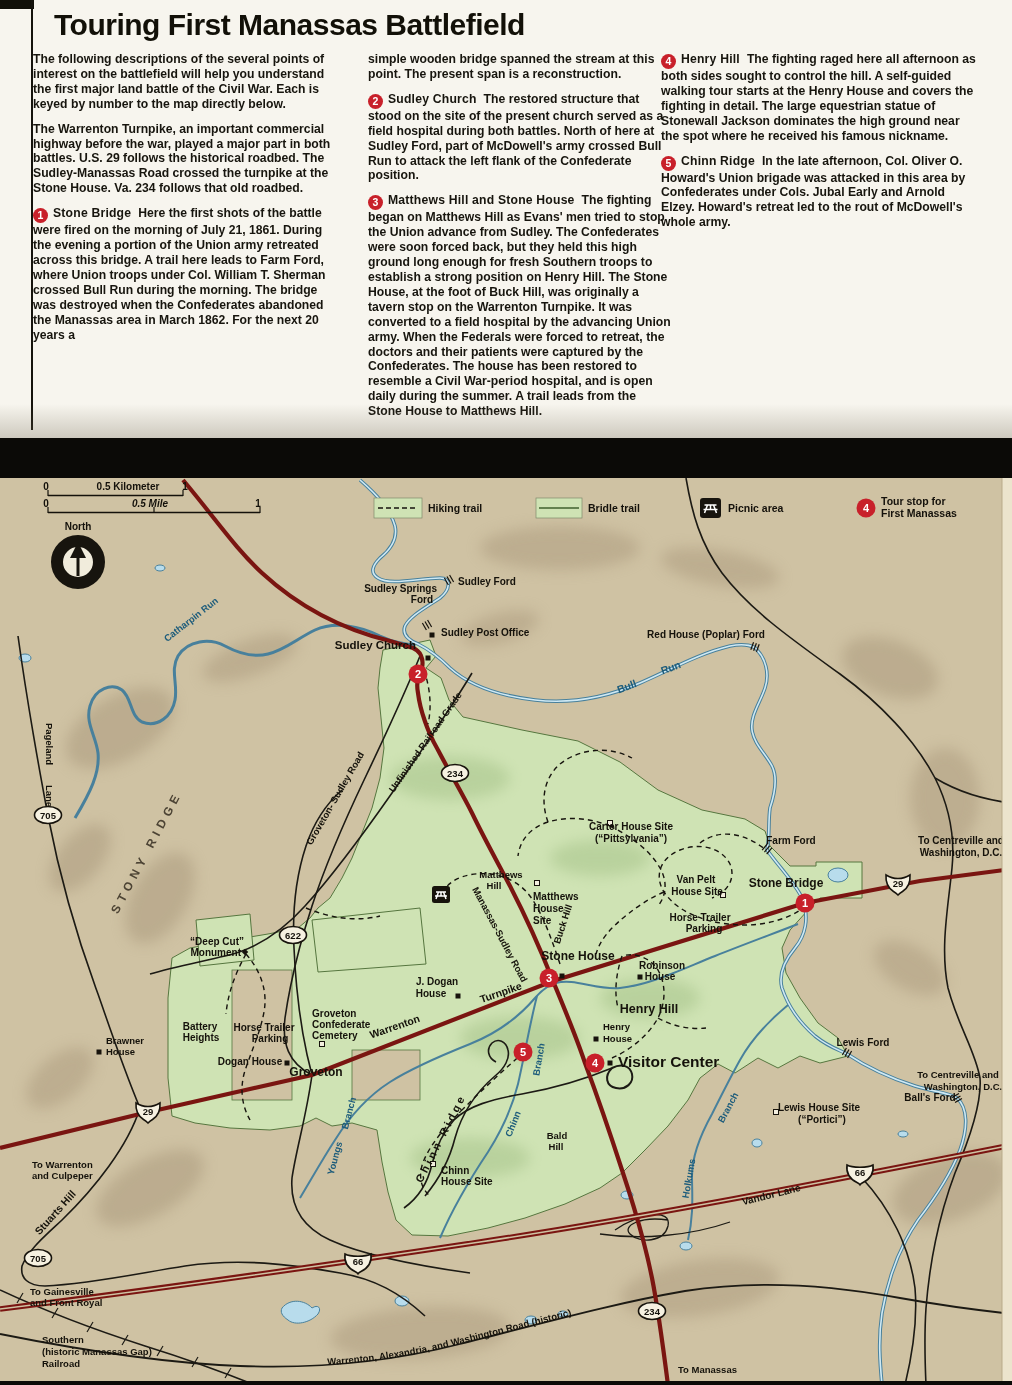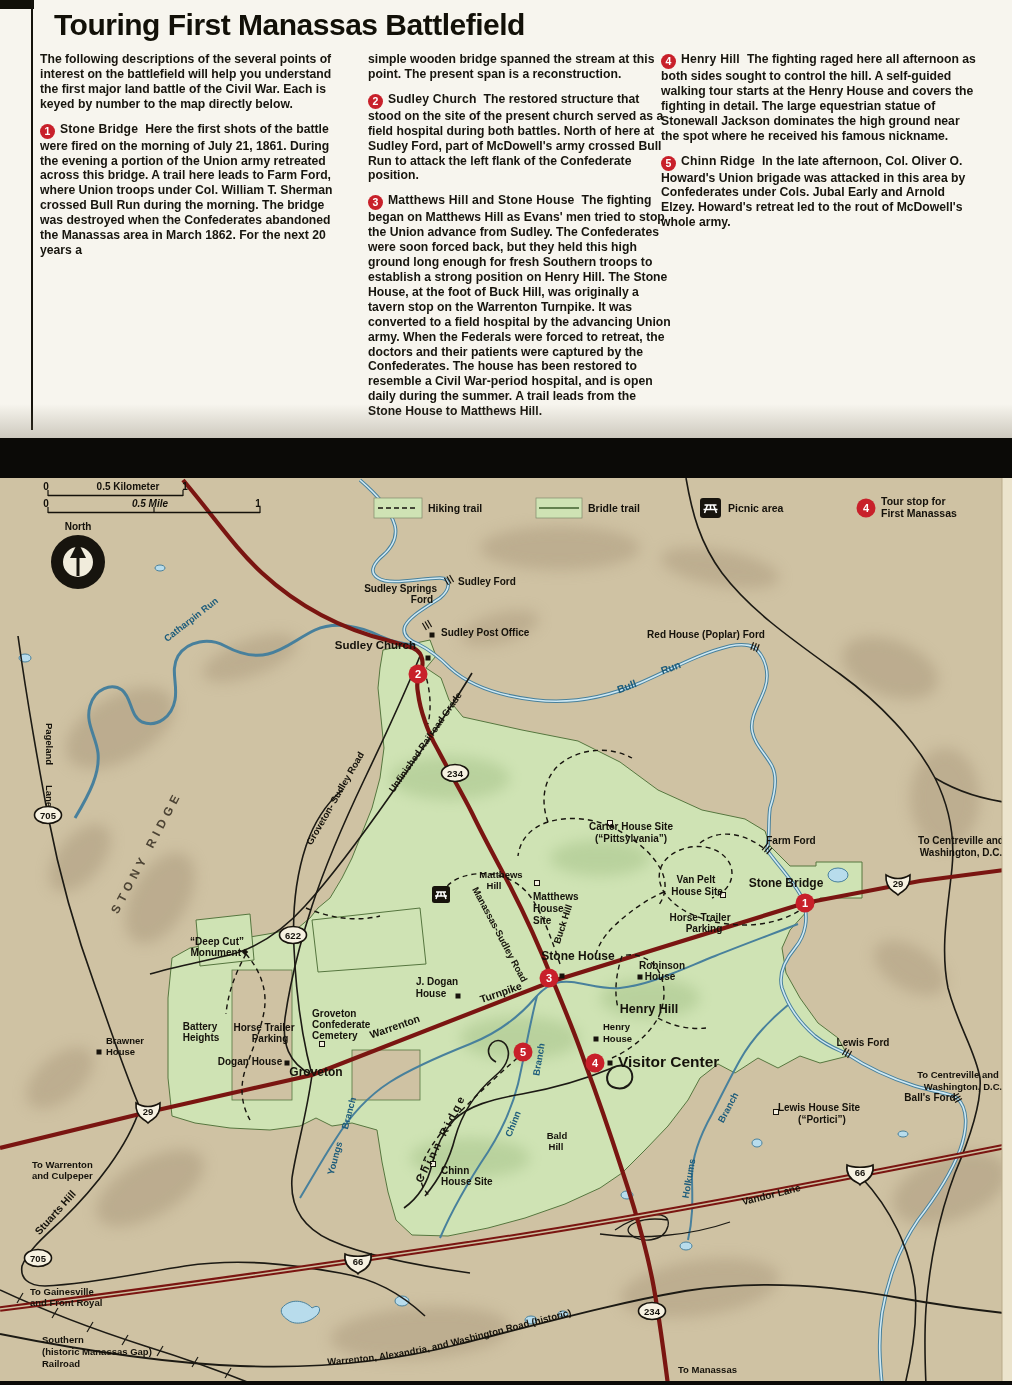--- a/index.html
+++ b/index.html
@@ -6,21 +6,21 @@
   .page{position:relative;width:1012px;height:1385px;background:#f0abfc;overflow:hidden;
         font-family:"Liberation Sans","DejaVu Sans",sans-serif;text-decoration:underline;}
   
   .header{position:absolute;left:0;top:0;width:1012px;height:438px;background:#f7f5ee;}
   .corner-wedge{position:absolute;left:0;top:0;width:34px;height:9px;background:#111008;}
   .left-rule{position:absolute;left:31px;top:0;width:2px;height:430px;background:#15130c;}
   .page-title{position:absolute;left:54px;top:8px;margin:0;font-size:30px;font-weight:bold;
               letter-spacing:-0.5px;color:#121008;}
   .col{position:absolute;top:52px;font-size:12.2px;line-height:14.9px;font-weight:bold;color:#17150e;}
   .col p{margin:0 0 10px 0;}
-  .col-1{left:40px;width:306px;}
+  .col-1{left:33px;width:306px;}
   .col-2{left:368px;width:303px;}
   .col-3{left:661px;width:316px;}
   .stopnum{display:inline-block;width:15px;height:15px;border-radius:50%;background:#c8202a;
            color:#fff;font-size:10.5px;line-height:15px;text-align:center;font-weight:bold;
            margin-right:5px;vertical-align:-2px;}
   .stoptitle{padding-right:7px;letter-spacing:0.2px;}
   .fold-shadow{position:absolute;left:0;top:404px;width:1012px;height:34px;
                background:linear-gradient(rgba(0,0,0,0),rgba(110,100,80,0.30));}
   
   .band{position:absolute;left:0;top:438px;width:1012px;height:40px;background:#0b0a07;}
@@ -33,20 +33,21 @@
 
 <div class="page">
 
   <div class="header">
     <div class="corner-wedge"></div>
     <div class="left-rule"></div>
     <h1 class="page-title">Touring First Manassas Battlefield</h1>
 
     <div class="col col-1">
       <p>The following descriptions of the several points of interest on the battlefield will help you understand the first major land battle of the Civil War. Each is keyed by number to the map directly below.</p>
+      <p>The Warrenton Turnpike, an important commercial highway before the war, played a major part in both battles. U.S. 29 follows the historical roadbed. The Sudley-Manassas Road crossed the turnpike at the Stone House. Va. 234 follows that old roadbed.</p>
       <p><span class="stopnum">1</span><span class="stoptitle">Stone Bridge</span><span>Here the first shots of the battle were fired on the morning of July 21, 1861. During the evening a portion of the Union army retreated across this bridge. A trail here leads to Farm Ford, where Union troops under Col. William T. Sherman crossed Bull Run during the morning. The bridge was destroyed when the Confederates abandoned the Manassas area in March 1862. For the next 20 years a</span></p>
     </div>
 
     <div class="col col-2">
       <p>simple wooden bridge spanned the stream at this point. The present span is a reconstruction.</p>
       <p><span class="stopnum">2</span><span class="stoptitle">Sudley Church</span><span>The restored structure that stood on the site of the present church served as a field hospital during both battles. North of here at Sudley Ford, part of McDowell's army crossed Bull Run to attack the left flank of the Confederate position.</span></p>
       <p><span class="stopnum">3</span><span class="stoptitle">Matthews Hill and Stone House</span><span>The fighting began on Matthews Hill as Evans' men tried to stop the Union advance from Sudley. The Confederates were soon forced back, but they held this high ground long enough for fresh Southern troops to establish a strong position on Henry Hill. The Stone House, at the foot of Buck Hill, was originally a tavern stop on the Warrenton Turnpike. It was converted to a field hospital by the advancing Union army. When the Federals were forced to retreat, the doctors and their patients were captured by the Confederates. The house has been restored to resemble a Civil War-period hospital, and is open daily during the summer. A trail leads from the Stone House to Matthews Hill.</span></p>
     </div>
 
     <div class="col col-3">

